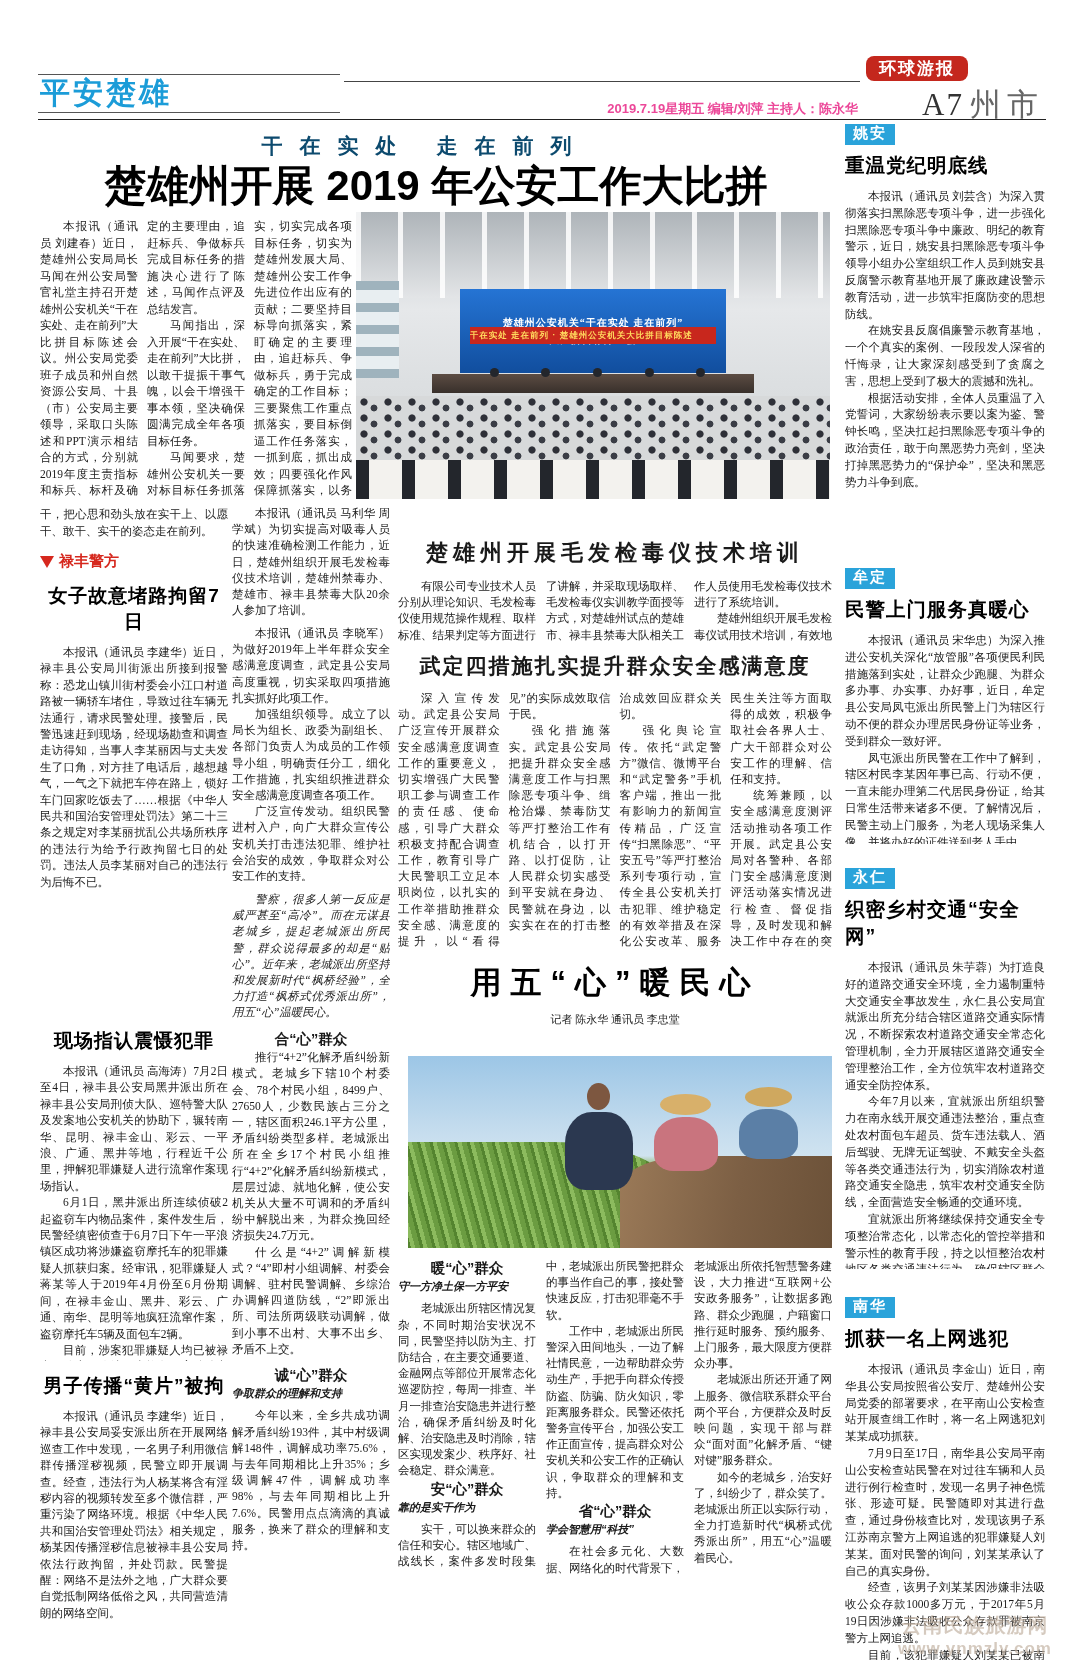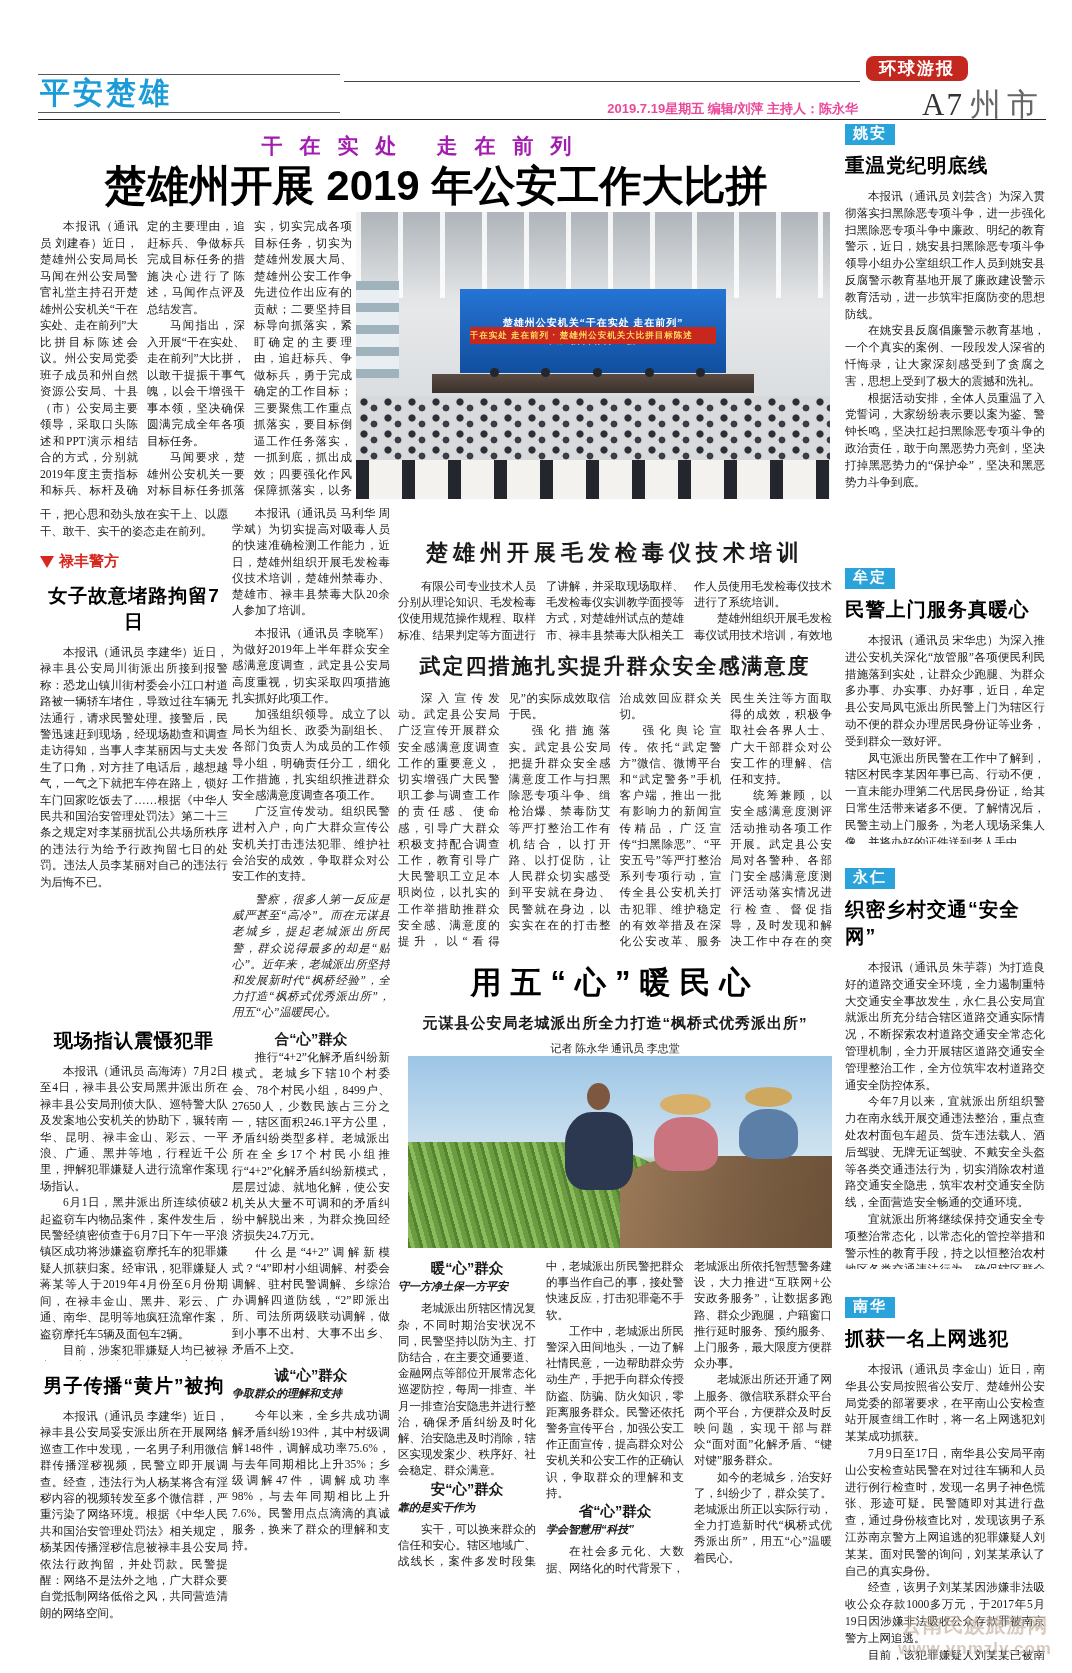--- a/index.html
+++ b/index.html
@@ -18,21 +18,21 @@
   .brand-box{position:absolute;left:866px;top:56px;width:102px;height:25px;background:#c4271d;
             color:#fff;font-family:"Liberation Sans",sans-serif;font-weight:bold;font-size:17px;
             line-height:25px;text-align:center;letter-spacing:2px;border-radius:8px;}
   .pageno{position:absolute;right:28px;top:84px;font-size:31px;color:#333;letter-spacing:2px;}
   .pageno .sec{color:#666;letter-spacing:6px;margin-left:6px;}
   .rule-header{position:absolute;left:38px;right:26px;top:119px;border-top:1px solid #222;}
 
   
   .lead-kicker{position:absolute;left:60px;top:132px;width:730px;text-align:center;
             font-family:"Liberation Sans",sans-serif;font-weight:bold;font-size:21px;
-            letter-spacing:17px;color:#a21caf;}
+            letter-spacing:17px;color:#0c4a6e;}
   .lead-headline{position:absolute;left:40px;top:158px;width:792px;text-align:center;
             font-family:"Liberation Sans",sans-serif;font-weight:bold;font-size:42px;
             letter-spacing:0px;color:#000;white-space:nowrap;}
   .lead-cols{position:absolute;left:40px;top:218px;width:312px;height:284px;
             column-count:3;column-gap:9px;font-size:11.5px;line-height:16.5px;
             text-align:justify;overflow:hidden;}
   .lead-tail{position:absolute;left:40px;top:506px;width:188px;height:38px;font-size:11.5px;
             line-height:16.5px;text-align:justify;overflow:hidden;}
   p{margin:0;text-indent:2em;}
 
@@ -242,21 +242,20 @@
   <div class="wuding-h">武定四措施扎实提升群众安全感满意度</div>
   <div class="wuding-body">
       <p>深入宣传发动。武定县公安局广泛宣传开展群众安全感满意度调查工作的重要意义，切实增强广大民警职工参与调查工作的责任感、使命感，引导广大群众积极支持配合调查工作，教育引导广大民警职工立足本职岗位，以扎实的工作举措助推群众安全感、满意度的提升，以“看得见”的实际成效取信于民。</p>
       <p>强化措施落实。武定县公安局把提升群众安全感满意度工作与扫黑除恶专项斗争、缉枪治爆、禁毒防艾等严打整治工作有机结合，以打开路、以打促防，让人民群众切实感受到平安就在身边、民警就在身边，以实实在在的打击整治成效回应群众关切。</p>
       <p>强化舆论宣传。依托“武定警方”微信、微博平台和“武定警务”手机客户端，推出一批有影响力的新闻宣传精品，广泛宣传“扫黑除恶”、“平安五号”等严打整治系列专项行动，宣传全县公安机关打击犯罪、维护稳定的有效举措及在深化公安改革、服务民生关注等方面取得的成效，积极争取社会各界人士、广大干部群众对公安工作的理解、信任和支持。</p>
       <p>统筹兼顾，以安全感满意度测评活动推动各项工作开展。武定县公安局对各警种、各部门安全感满意度测评活动落实情况进行检查、督促指导，及时发现和解决工作中存在的突出问题，确保工作落到实处。</p>
     </div>
 
   <div class="feature-head">
     <div class="feature-h1">用五“心”暖民心</div>
-    <div class="feature-sub">元谋县公安局老城派出所全力打造“枫桥式优秀派出所”</div>
     <div class="feature-by">记者 陈永华 通讯员 李忠堂</div>
   </div>
 
   <div class="feature-photo">
     <div class="fp-crops"></div>
     <div class="fp-soil"></div>
     <div class="fp-officer">
       <div class="head"></div>
       <div class="torso"></div>
     </div>

